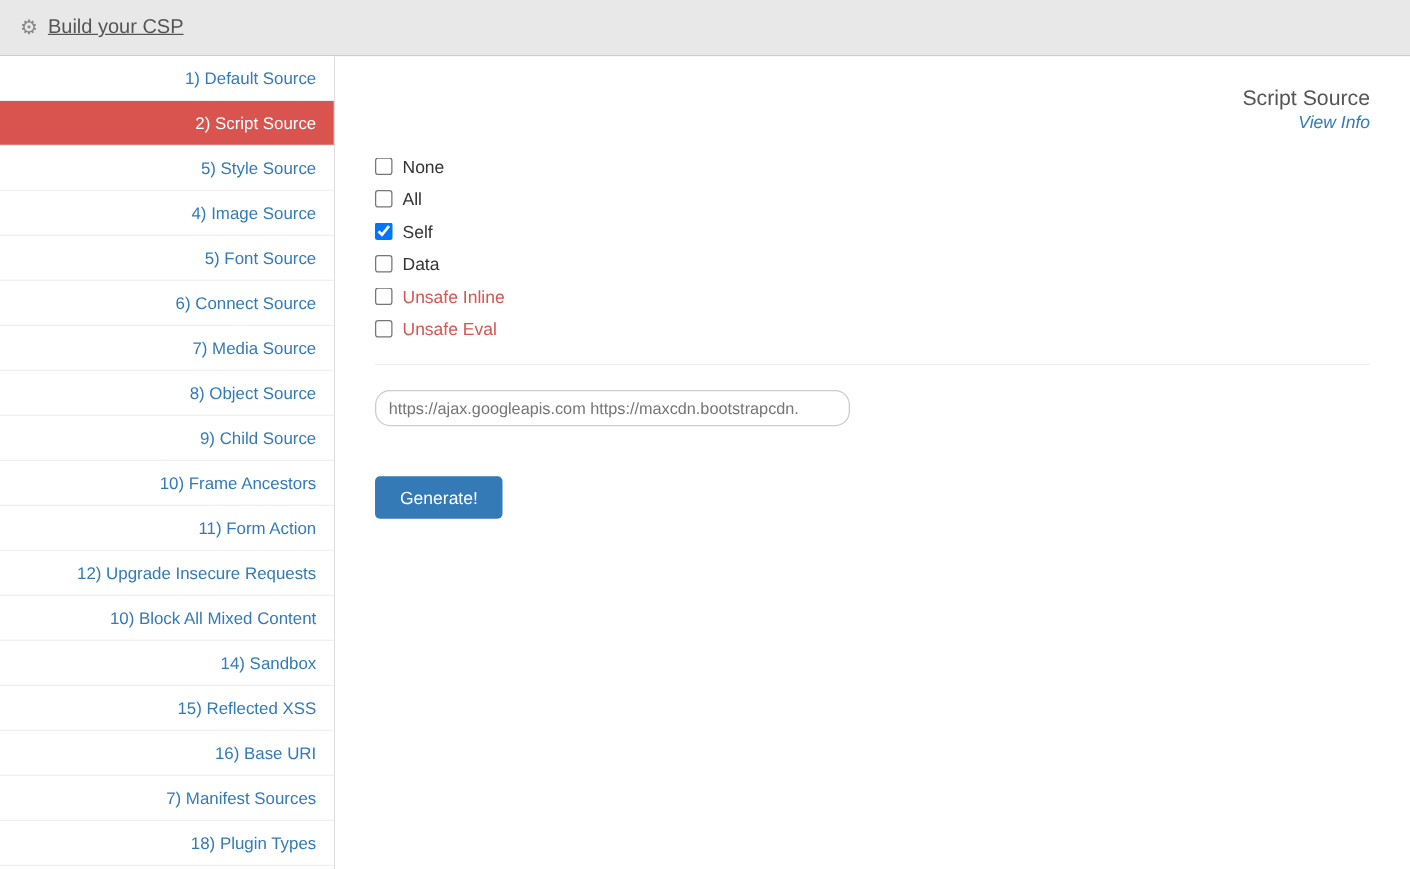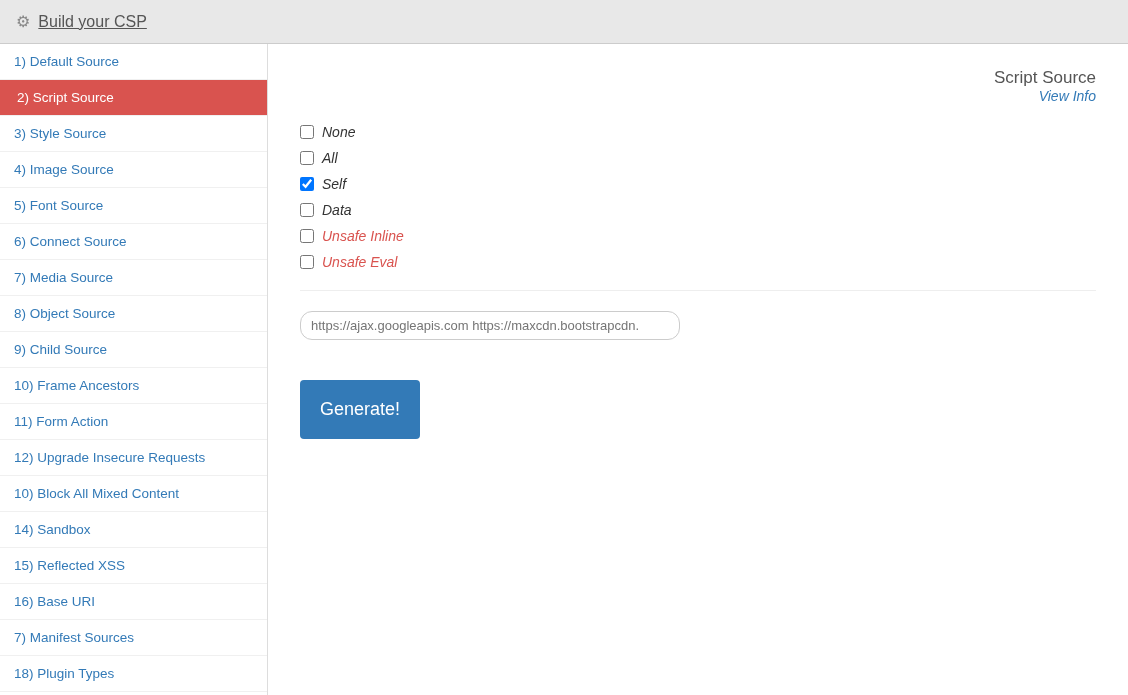--- a/index.html
+++ b/index.html
@@ -36,20 +36,21 @@
       border-right: 1px solid #ddd;
       overflow-y: auto;
       flex-shrink: 0;
     }
     .sidebar-item {
       padding: 10px 14px;
       cursor: pointer;
       color: #337ab7;
       border-bottom: 1px solid #f0f0f0;
       font-size: 13.5px;
+      text-align: right;
     }
     .sidebar-item.active {
       background: #d9534f;
       color: #fff;
       padding-left: 17px;
     }
 
     
     .main-content {
       flex: 1;
@@ -90,42 +91,41 @@
     }
     .checkbox-row input[type="checkbox"] {
       width: 14px;
       height: 14px;
       cursor: pointer;
     }
     .checkbox-label {
       font-size: 14px;
       color: #333;
       cursor: pointer;
-      font-style: italic;
     }
     .checkbox-label.unsafe {
       color: #d9534f;
     }
 
     .urls-input {
       width: 380px;
       padding: 6px 10px;
       border: 1px solid #ccc;
       border-radius: 12px;
       font-size: 13px;
       color: #888;
       margin-bottom: 24px;
     }
 
     .generate-btn {
       background: #337ab7;
       color: #fff;
       border: none;
-      padding: 19px 20px;
-      font-size: 18px;
+      padding: 9px 20px;
+      font-size: 14px;
       border-radius: 4px;
       cursor: pointer;
     }
 
     .divider {
       border: none;
       border-top: 1px solid #eee;
       margin-bottom: 20px;
     }
   </style>
@@ -136,21 +136,21 @@
   <span class="gear-icon">⚙</span>
   <span class="page-title">Build your CSP</span>
 </div>
 
 <div class="layout">
 
   <nav class="sidebar">
 
   <div class="sidebar-item">1) Default Source</div>
       <div class="sidebar-item active">2) Script Source</div>
-      <div class="sidebar-item">3) Style Source</div>
+      <div class="sidebar-item">5) Style Source</div>
       <div class="sidebar-item">4) Image Source</div>
       <div class="sidebar-item">5) Font Source</div>
       <div class="sidebar-item">6) Connect Source</div>
       <div class="sidebar-item">7) Media Source</div>
       <div class="sidebar-item">8) Object Source</div>
       <div class="sidebar-item">9) Child Source</div>
       <div class="sidebar-item">10) Frame Ancestors</div>
       <div class="sidebar-item">11) Form Action</div>
       <div class="sidebar-item">12) Upgrade Insecure Requests</div>
       <div class="sidebar-item">10) Block All Mixed Content</div>

